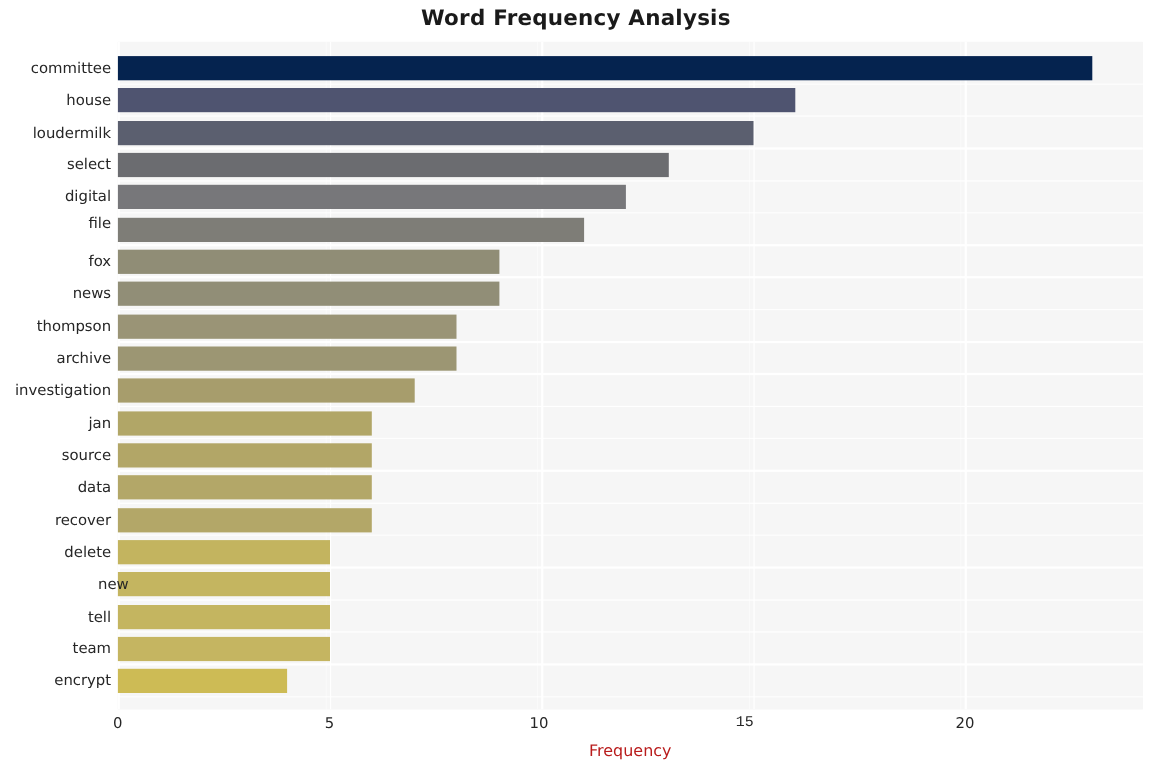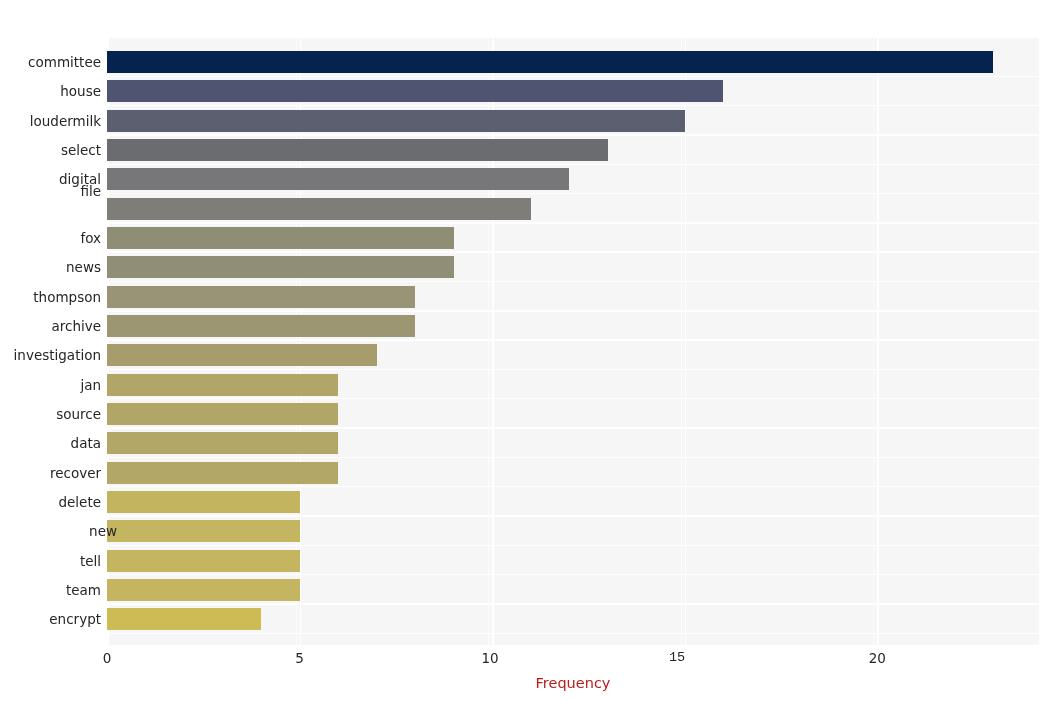--- a/index.html
+++ b/index.html
@@ -107,20 +107,21 @@
     font-size: 14.5px;
     color: #b91c1c;
     font-family: "DejaVu Sans", "Liberation Sans", sans-serif;
   }
 </style>
 </head>
 <body>
 
 <div id="figure">
 
+  <div id="chart-title">Word Frequency Analysis</div>
 
   <div id="plot-area">
     <div id="grid-layer">
         <div class="gridline-major" style="left: 0px;"></div>
         <div class="gridline-minor" style="left: 188.562px;"></div>
         <div class="gridline-major" style="left: 192.562px;"></div>
         <div class="gridline-minor" style="left: 381.124px;"></div>
         <div class="gridline-major" style="left: 385.124px;"></div>
         <div class="gridline-minor" style="left: 573.686px;"></div>
         <div class="gridline-major" style="left: 577.686px;"></div>
@@ -170,21 +171,21 @@
         <div class="bar" title="encrypt: 4" style="top: 570.195px; width: 154.05px; background: rgb(205, 187, 85);"></div>
       </div>
   </div>
 
   <div id="ytick-layer">
       <div class="ytick-wrap" style="top: 55.0454px;">committee</div>
       <div class="ytick-wrap" style="top: 84.3691px;">house</div>
       <div class="ytick-wrap" style="top: 113.693px;">loudermilk</div>
       <div class="ytick-wrap" style="top: 143.016px;">select</div>
       <div class="ytick-wrap" style="top: 172.34px;">digital</div>
-      <div class="ytick-wrap" style="top: 184px;">file</div>
+      <div class="ytick-wrap" style="top: 196px;">file</div>
       <div class="ytick-wrap" style="top: 230.987px;">fox</div>
       <div class="ytick-wrap" style="top: 260.311px;">news</div>
       <div class="ytick-wrap" style="top: 289.635px;">thompson</div>
       <div class="ytick-wrap" style="top: 318.958px;">archive</div>
       <div class="ytick-wrap" style="top: 348.282px;">investigation</div>
       <div class="ytick-wrap" style="top: 377.606px;">jan</div>
       <div class="ytick-wrap" style="top: 406.929px; text-align: right;">source</div>
       <div class="ytick-wrap" style="top: 436.253px;">data</div>
       <div class="ytick-wrap" style="top: 465.577px;">recover</div>
       <div class="ytick-wrap" style="top: 494.9px;">delete</div>

